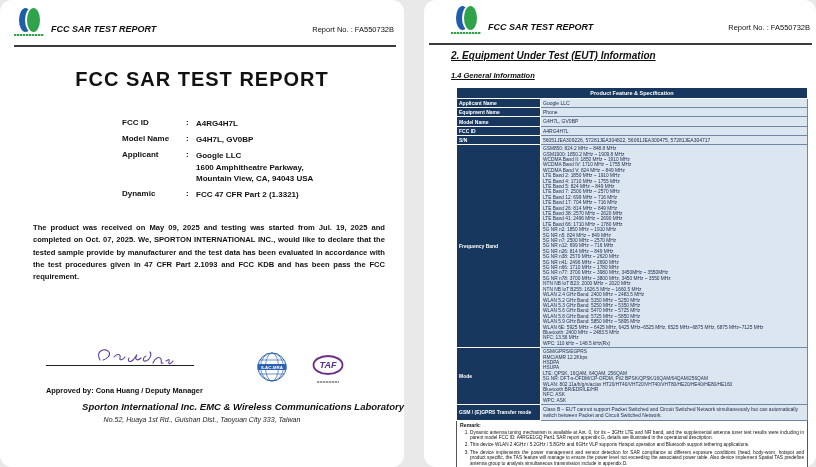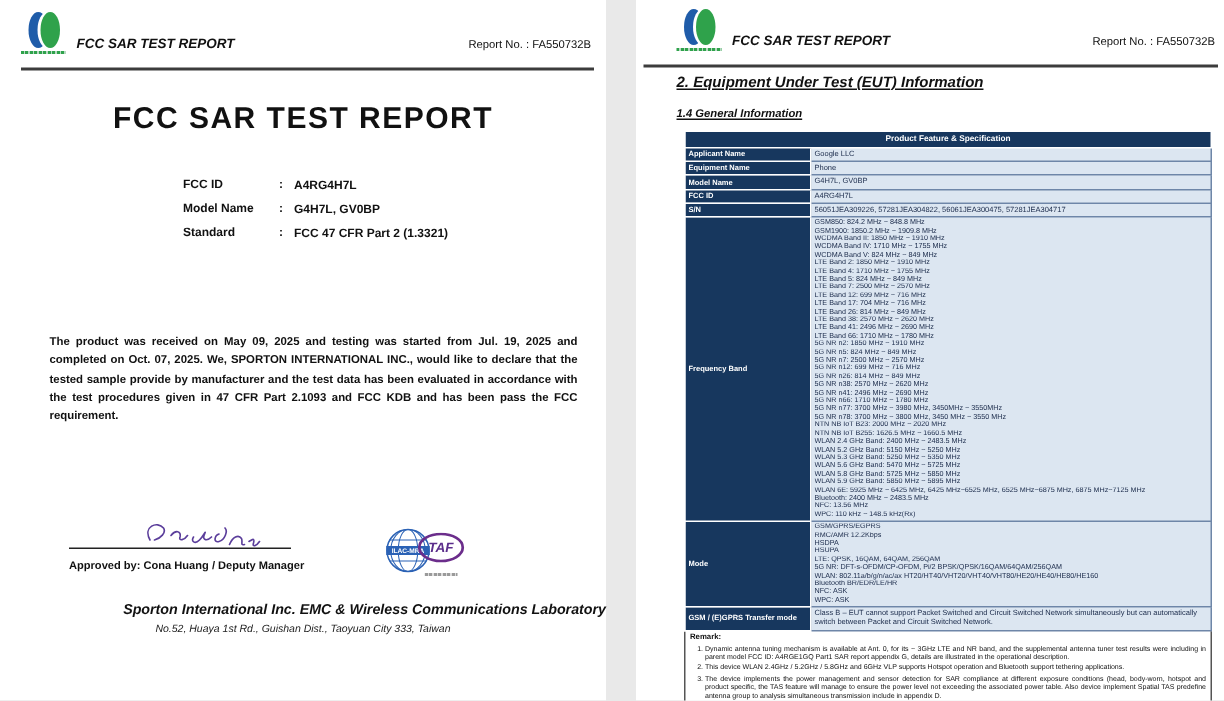--- a/index.html
+++ b/index.html
@@ -4,21 +4,21 @@
 <style>
   * { box-sizing: border-box; margin: 0; padding: 0; }
   html,body { width:816px; height:467px; }
   body {
     font-family: "Liberation Sans", sans-serif;
     background:#e9e9e9;
     position:relative;
     overflow:hidden;
     color:#111;
   }
-  .page { position:absolute; top:0; height:467px; background:#fff; }
+  .page { position:absolute; top:0; height:467px; background:#fff;border-radius:12px; }
   .page-left  { left:0;   width:404px; }
   .page-right { left:424px; width:392px; }
 
   
   .hdr { position:absolute; display:flex; align-items:flex-end; }
   .page-left  .hdr { top:8px; left:14px; right:10px; }
   .page-right .hdr { top:6px; left:27px; right:6px; }
   .logo { display:flex; flex-direction:column; align-items:center; margin-right:7px; }
   .ovals { display:flex; }
   .oval { width:13px; height:24px; border-radius:50%; display:block; }
@@ -42,23 +42,23 @@
   .info-colon { width:10px; flex:0 0 10px; }
   .info-colon::before { content:":"; }
   .info-value { white-space:pre-line; line-height:1.45; }
   .para { position:absolute; left:33px; width:352px; font-size:7.6px; font-weight:bold;
     line-height:1.62; text-align:justify; }
   .para-1 { top:222px; }
   .para-2 { top:287px; }
   .sig-area { position:absolute; top:344px; left:46px; width:152px; }
   .sig-svg { display:block; margin-left:40px; }
   .sig-line { border-bottom:1.5px solid #222; width:148px; margin-top:-5px; }
-  .sig-label { font-size:7.4px; font-weight:bold; margin-top:6px; white-space:nowrap; }
+  .sig-label { font-size:7.4px; font-weight:bold; margin-top:20px; white-space:nowrap; }
   .logo-ilac { position:absolute; top:351px; left:256px; }
-  .logo-taf  { position:absolute; top:355px; left:278px; text-align:left; }
+  .logo-taf  { position:absolute; top:355px; left:312px; text-align:left; }
   .taf-sub { width:22px; height:2px; margin:0 auto;
     background:repeating-linear-gradient(90deg,#9a9a9a 0 2px,#ddd 2px 3px); }
   .footer-name { position:absolute; top:401px; left:0; right:0; text-align:right;
     font-size:9.5px; font-weight:bold; font-style:italic; }
   .footer-addr { position:absolute; top:416px; left:0; right:0; text-align:center;
     font-size:7px; font-style:italic; color:#222; }
 
   
   .section-title { position:absolute; top:50px; left:27px; font-size:10px; font-weight:bold;
     font-style:italic; text-decoration:underline;text-align:right; }
@@ -106,21 +106,28 @@
       <span class="info-label">FCC ID</span>
         <span class="info-colon"></span>
         <span class="info-value">A4RG4H7L</span>
     </div>
     <div class="info-row">
       <span class="info-label">Model Name</span>
         <span class="info-colon"></span>
         <span class="info-value">G4H7L, GV0BP</span>
     </div>
     <div class="info-row">
-      <span class="info-label">Standard</span>
+      <span class="info-label">Applicant</span>
+        <span class="info-colon"></span>
+        <span class="info-value">Google LLC
+1600 Amphitheatre Parkway,
+Mountain View, CA, 94043 USA</span>
+    </div>
+    <div class="info-row">
+      <span class="info-label">Dynamic</span>
         <span class="info-colon"></span>
         <span class="info-value">FCC 47 CFR Part 2 (1.3321)</span>
     </div>
   </div>
 
   <p class="para para-1">The product was received on May 09, 2025 and testing was started from Jul. 19, 2025 and completed on Oct. 07, 2025. We, SPORTON INTERNATIONAL INC., would like to declare that the tested sample provide by manufacturer and the test data has been evaluated in accordance with the test procedures given in 47 CFR Part 2.1093 and FCC KDB and has been pass the FCC requirement.</p>
 
   <div class="sig-area">
     <svg class="sig-svg" width="92" height="26" viewBox="0 0 92 26">
       <path d="M14,16 C9,7 19,3 23,8 C25,11 21,15 17,16 M28,13 c3,-4 7,-3 6,1 c-1,3 3,2 5,-1 m4,1 c-2,3 1,5 4,2 c3,-3 5,-8 3,-3 c-1,3 2,4 5,1 m5,-2 c-3,1 -4,6 0,5 c4,-1 6,-7 4,-9 m3,11 c2,-5 6,-7 8,-4 c1,2 -1,5 2,4 m3,-2 c2,-1 4,-3 3,1 c-1,3 2,2 4,-1" stroke="#5B3E9B" fill="none" stroke-width="1.1" stroke-linecap="round"></path>

